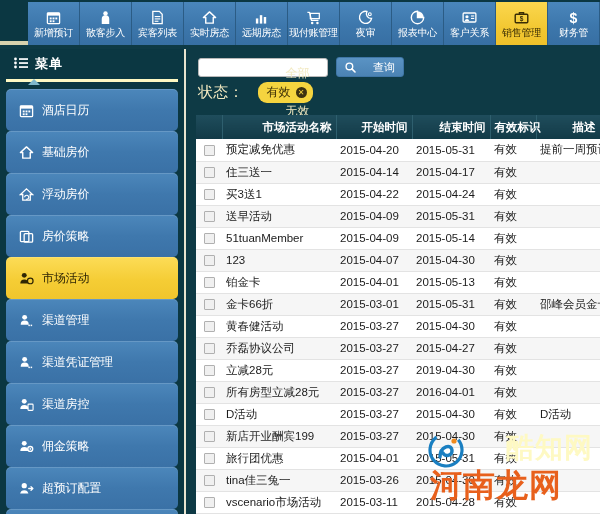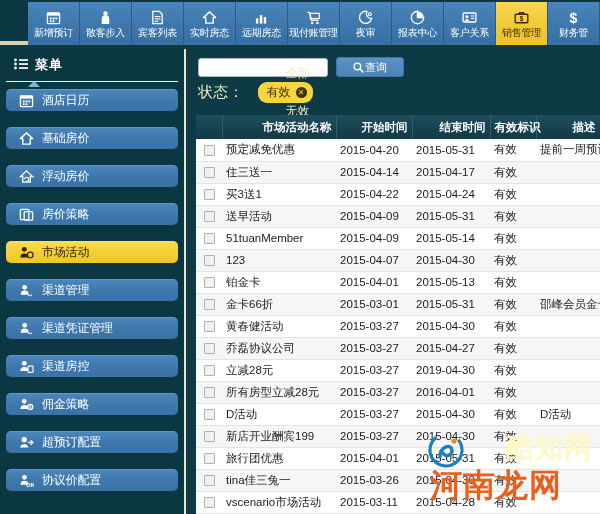--- a/index.html
+++ b/index.html
@@ -69,38 +69,38 @@
     background: #0b3742;
     border-right: 2px solid #e8e4cf;
     padding: 0 6px;
   }
   #menu-header {
     height: 33px;
     display: flex; align-items: center;
     gap: 7px;
     padding-left: 8px;
     color: #ffffff;
-    border-bottom: 1px solid #fef9c3;
+    border-bottom: 3px solid #fef9c3;
     position: relative;
   }
   #menu-header .mh-label {
     font-size: 13px; font-weight: bold;
     letter-spacing: 1px;
   }
   #menu-header::after {
     content: "";
     position: absolute; left: 22px; bottom: -6px;
     border-left: 6px solid transparent;
     border-right: 6px solid transparent;
     border-bottom: 6px solid #7fb8cc;
   }
   .menu-list { padding-top: 7px; }
   .menu-item {
-    height: 22px;
-    margin-bottom: 16px;
+    height: 42px;
+    margin-bottom: 0;
     border-radius: 5px;
     background: linear-gradient(180deg, #4c87bb 0%, #3f78ad 50%, #3a71a6 100%);
     display: flex; align-items: center;
     gap: 7px;
     padding-left: 12px;
     cursor: pointer;
     box-shadow: inset 0 1px 0 rgba(255,255,255,0.15);
   }
   .menu-item.active {
     background: linear-gradient(180deg, #fcdc57 0%, #f5cd35 55%, #f0c52c 100%);
@@ -143,22 +143,22 @@
     font-family: "Liberation Sans", sans-serif;
     outline: none;
   }
   #query-btn {
     height: 20px;
     background: linear-gradient(180deg, #5a93c4 0%, #4b83b4 100%);
     border: 1px solid #3f76a6;
     border-radius: 3px;
     color: #ffffff;
     font-size: 11px;
-    padding: 0 16px;
-    display: flex; align-items: center; gap: 1px;
+    padding: 0 8px;
+    display: flex; align-items: center; gap: 17px;
     cursor: pointer;
     font-family: "Liberation Sans", sans-serif;
   }
   #query-btn svg { display: block; }
 
   #statusbar {
     height: 26px;
     display: flex; align-items: center;
     padding-left: 10px;
     gap: 14px;

